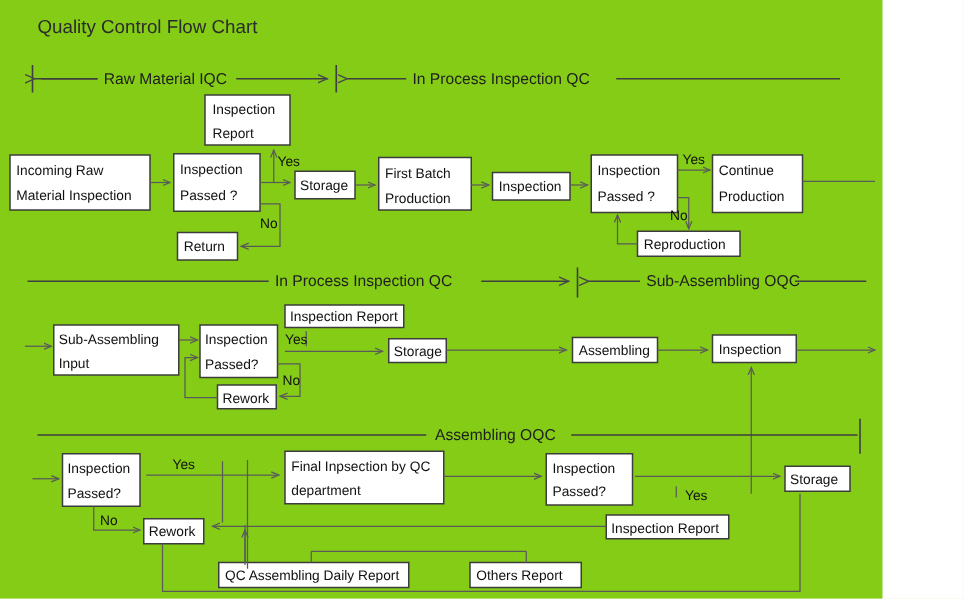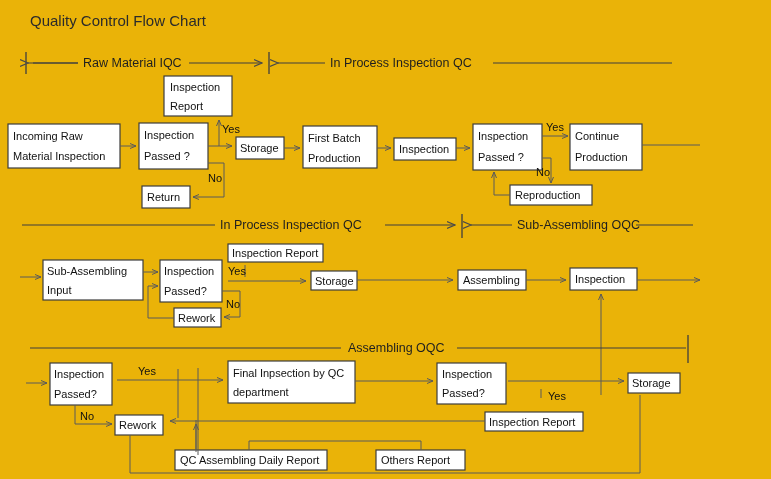--- a/index.html
+++ b/index.html
@@ -5,23 +5,23 @@
   html, body {
     margin: 0;
     padding: 0;
     background: #ffffff;
   }
   body {
     font-family: "Liberation Sans", sans-serif;
   }
   #canvas {
     position: relative;
-    width: 771px;
+    width: 706px;
     height: 479px;
-    background: #eab308;
+    background: #84cc16;
     overflow: hidden;
   }
   #diagram-svg {
     position: absolute;
     left: 0;
     top: 0;
     width: 771px;
     height: 479px;
   }
   .page-title {

